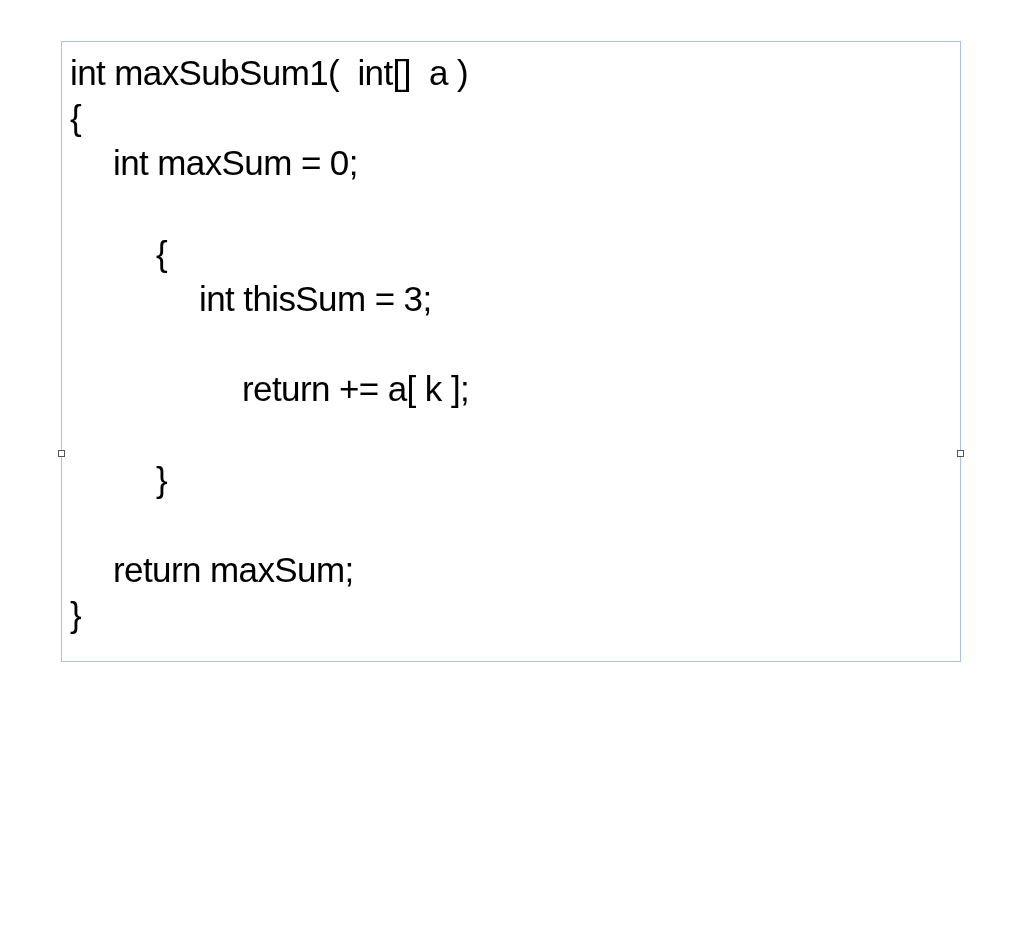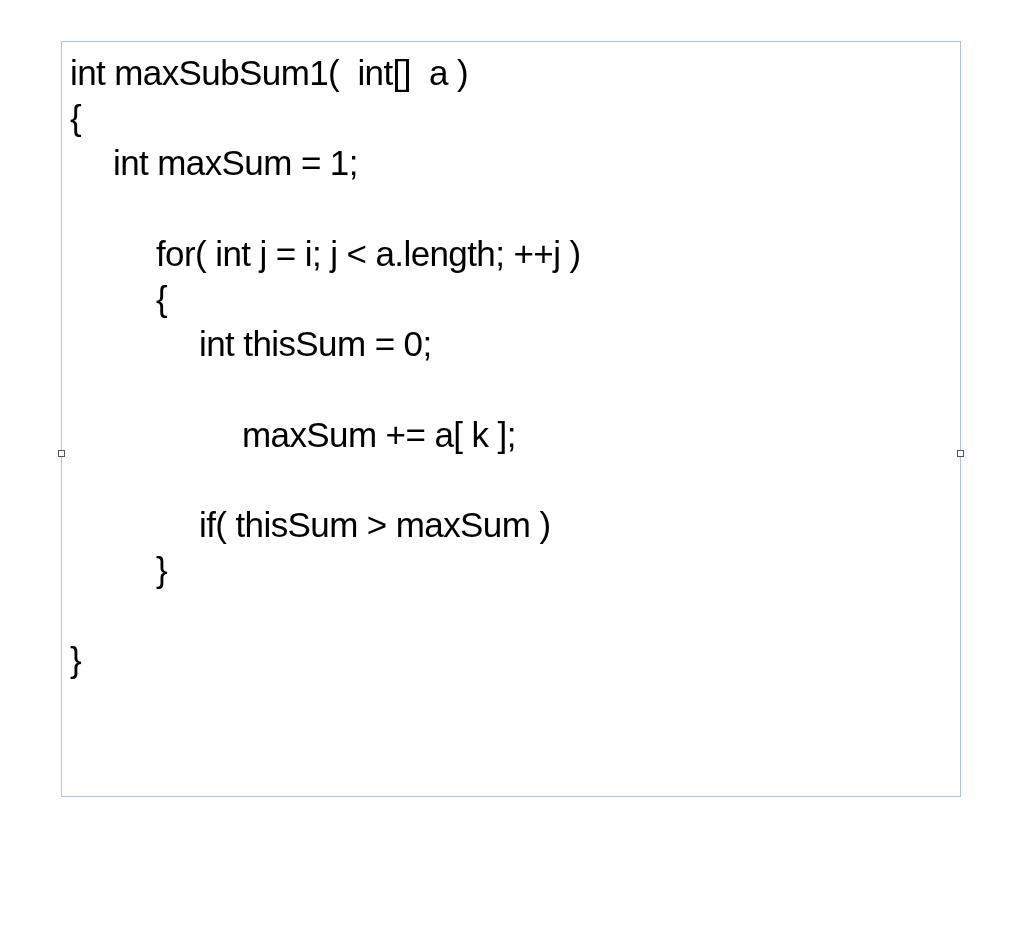--- a/index.html
+++ b/index.html
@@ -12,21 +12,21 @@
       height: 941px;
       position: relative;
       overflow: hidden;
       font-family: "Liberation Sans", sans-serif;
     }
     .textbox {
       position: absolute;
       left: 61px;
       top: 41px;
       width: 900px;
-      height: 756px;
+      height: 621px;
       border: 1px solid #a9c1ec;
       box-sizing: border-box;
     }
     .handle {
       position: absolute;
       width: 7px;
       height: 7px;
       background: #ffffff;
       border: 1px solid #555555;
       box-sizing: border-box;
@@ -51,26 +51,25 @@
   </style>
 </head>
 <body>
 
 <div class="textbox">
   <div class="handle left"></div>
   <div class="handle right"></div>
   <div class="code">
     <div class="line" style="padding-left:0px">int maxSubSum1(  int[]  a )</div>
     <div class="line" style="padding-left:0px">{</div>
-    <div class="line" style="padding-left:43px">int maxSum = 1;</div>
+    <div class="line" style="padding-left:43px">int maxSum = 0;</div>
     <div class="line" style="padding-left:0px"></div>
-    <div class="line" style="padding-left:86px">for( int j = i; j &lt; a.length; ++j )</div>
     <div class="line" style="padding-left:86px">{</div>
-    <div class="line" style="padding-left:129px">int thisSum = 0;</div>
+    <div class="line" style="padding-left:129px">int thisSum = 3;</div>
     <div class="line" style="padding-left:0px"></div>
-    <div class="line" style="padding-left:172px">maxSum += a[ k ];</div>
+    <div class="line" style="padding-left:172px">return += a[ k ];</div>
     <div class="line" style="padding-left:0px"></div>
-    <div class="line" style="padding-left:129px">if( thisSum &gt; maxSum )</div>
     <div class="line" style="padding-left:86px">}</div>
     <div class="line" style="padding-left:0px"></div>
+    <div class="line" style="padding-left:43px">return maxSum;</div>
     <div class="line" style="padding-left:0px">}</div>
   </div>
 </div>
 
 </body></html>

